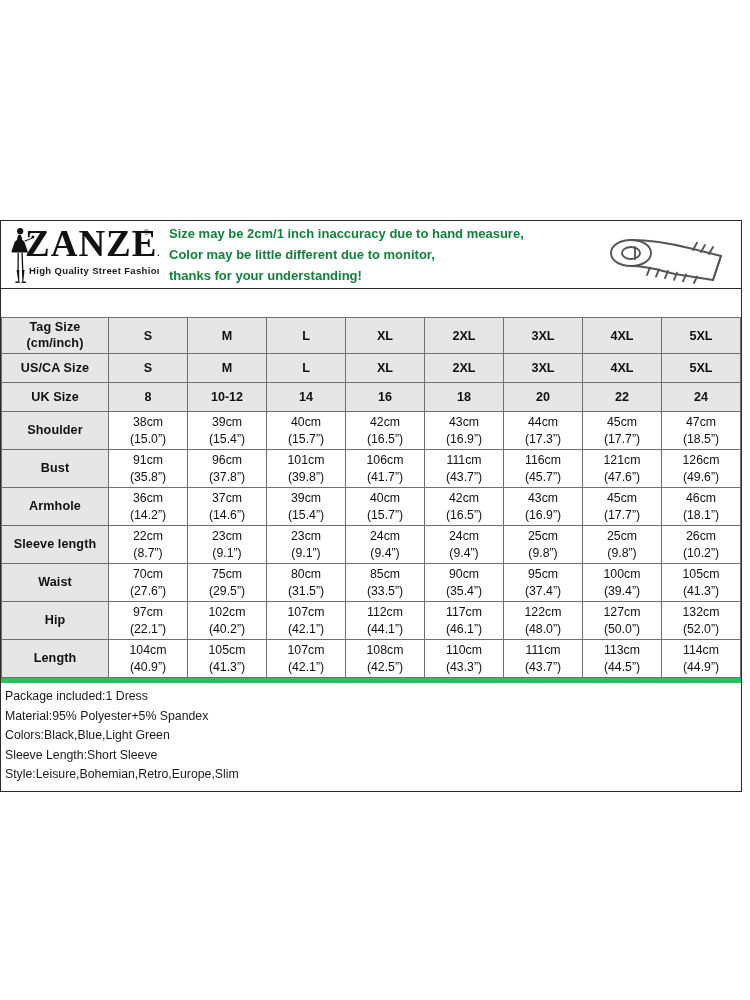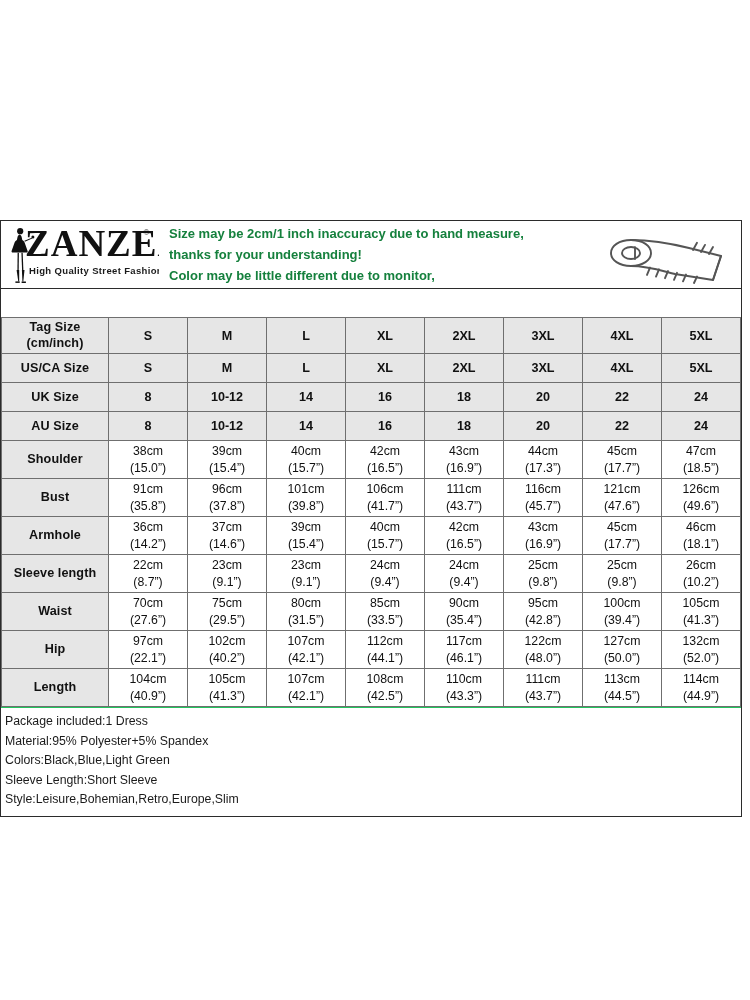--- a/index.html
+++ b/index.html
@@ -134,21 +134,21 @@
     line-height: 1.42;
     font-weight: 400;
     text-align: center;
   }
   table#size-table tr.measrow td.rowhead { height: 38px; }
   .cm  { display: block; }
   .inch { display: block; }
 
   
   #footer-box {
-    border-top: 1px solid #22c55e;
+    border-top: 5px solid #22c55e;
     background: #fff;
     padding: 4px 0 6px 4px;
   }
   #footer-box div {
     font-size: 12.3px;
     color: #1b1b1b;
     line-height: 1.58;
     white-space: nowrap;
   }
 </style>
@@ -176,22 +176,22 @@
             <circle cx="25.9" cy="11.1" r="1.5"></circle>
           </g>
         </svg>
         <div id="brand-wordmark">ZANZEA</div>
         <div id="brand-reg">®</div>
         <div id="brand-tagline">High Quality Street Fashion</div>
       </div>
 
       <div id="header-notice">
         <div>Size may be 2cm/1 inch inaccuracy due to hand measure,</div>
+        <div>Color may be little different due to monitor,</div>
         <div>thanks for your understanding!</div>
-        <div>Color may be little different due to monitor,</div>
       </div>
 
       <div id="tape-block">
         <svg width="132" height="58" viewBox="0 0 132 58">
           <g fill="none" stroke="#555" stroke-width="1.9" stroke-linejoin="round" stroke-linecap="round">
             <path d="M30 14 C18 14 10 20 10 27 C10 34 18 40 30 40 C42 40 50 34 50 27 C50 20 42 14 30 14 Z"></path>
             <path d="M30 21 C25 21 21 23.5 21 27 C21 30.5 25 33 30 33 C35 33 39 30.5 39 27 C39 23.5 35 21 30 21 Z"></path>
             <path d="M34 21.2 L34 33"></path>
             <path d="M30 40 C46 40 58 44 74 48 L112 54 L120 30 L88 22 C64 16 48 14 30 14"></path>
             <path d="M112 54 L120 30"></path>
@@ -248,31 +248,20 @@
           <td class="datacell">8</td>
           <td class="datacell">10-12</td>
           <td class="datacell">14</td>
           <td class="datacell">16</td>
           <td class="datacell">18</td>
           <td class="datacell">20</td>
           <td class="datacell">22</td>
           <td class="datacell">24</td>
         </tr>
 
-        <tr class="sizerow">
-          <td class="rowhead">AU Size</td>
-          <td class="datacell">8</td>
-          <td class="datacell">10-12</td>
-          <td class="datacell">14</td>
-          <td class="datacell">16</td>
-          <td class="datacell">18</td>
-          <td class="datacell">20</td>
-          <td class="datacell">22</td>
-          <td class="datacell">24</td>
-        </tr>
 
         <tr class="measrow">
           <td class="rowhead">Shoulder</td>
           <td class="datacell">
               <span class="cm">38cm</span>
               <span class="inch">(15.0”)</span>
             </td>
           <td class="datacell">
               <span class="cm">39cm</span>
               <span class="inch">(15.4”)</span>
@@ -428,21 +417,21 @@
           <td class="datacell">
               <span class="cm">85cm</span>
               <span class="inch">(33.5”)</span>
             </td>
           <td class="datacell">
               <span class="cm">90cm</span>
               <span class="inch">(35.4”)</span>
             </td>
           <td class="datacell">
               <span class="cm">95cm</span>
-              <span class="inch">(42.8”)</span>
+              <span class="inch">(37.4”)</span>
             </td>
           <td class="datacell">
               <span class="cm">100cm</span>
               <span class="inch">(39.4”)</span>
             </td>
           <td class="datacell">
               <span class="cm">105cm</span>
               <span class="inch">(41.3”)</span>
             </td>
         </tr>

